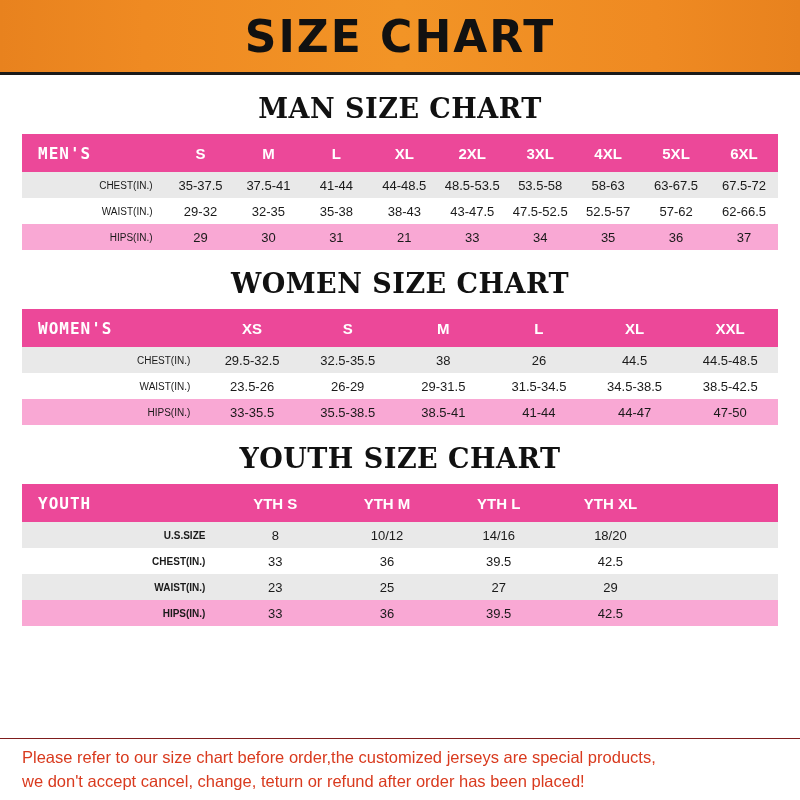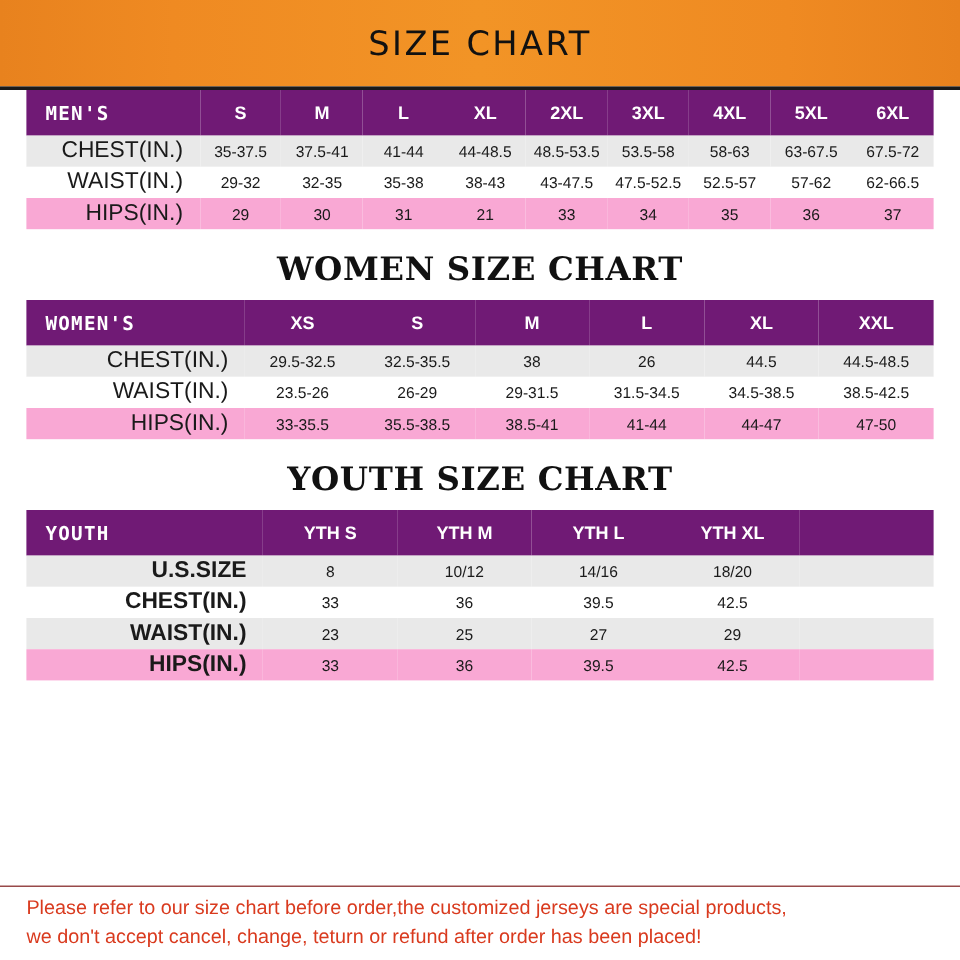--- a/index.html
+++ b/index.html
@@ -23,22 +23,22 @@
   .header-banner {
     height: 72px;
     background: linear-gradient(90deg, #e8821e 0%, #ef8a22 18%, #f29426 50%, #ef8a22 82%, #e8821e 100%);
     display: flex;
     align-items: center;
     justify-content: center;
     border-bottom: 3px solid #1a1a1a;
   }
   .header-title {
     font-family: "DejaVu Sans", sans-serif;
-    font-weight: normal;
-    font-size: 28px;
+    font-weight: bold;
+    font-size: 44px;
     letter-spacing: 2px;
     color: #111111;
     text-transform: uppercase;
   }
   .section {
     padding: 0 22px;
   }
   .section-title {
     text-align: center;
     font-family: "DejaVu Serif", serif;
@@ -57,37 +57,37 @@
   table.size-table td {
     text-align: center;
     font-size: 13px;
     color: #1a1a1a;
     padding: 0;
     height: 26px;
     vertical-align: middle;
     font-family: "Liberation Sans", sans-serif;
   }
   table.size-table thead th {
-    background: #701a75;
+    background: #ec4899;
     color: #ffffff;
     height: 38px;
     font-size: 15px;
     font-weight: bold;
   }
   table.size-table thead th.row-label {
     text-align: left;
     padding-left: 16px;
     font-family: "DejaVu Sans Mono", monospace;
     font-size: 16px;
     letter-spacing: 1px;
   }
   table.size-table tbody td.row-label {
     text-align: right;
     padding-right: 14px;
-    font-size: 19px;
+    font-size: 10px;
     color: #1a1a1a;
   }
   tr.band-light td { background: #e9e9e9; }
   tr.band-dark td { background: #f9a8d4; }
   tr.band-white td { background: #ffffff; }
 
   
   .women-table thead th { height: 44px; font-size: 16px; }
   .women-table td { height: 34px; font-size: 15px; }
   .women-table thead th.row-label { font-size: 17px; }
@@ -116,20 +116,21 @@
 </head>
 <body>
 
 <div class="page">
 
   <div class="header-banner">
     <div class="header-title">SIZE CHART</div>
   </div>
 
   <div class="section">
+    <div class="section-title">MAN SIZE CHART</div>
     <table class="size-table man-table">
       <thead>
         <tr>
           <th class="row-label" style="width:17%">MEN'S</th>
           <th>S</th>
           <th>M</th>
           <th>L</th>
           <th>XL</th>
           <th>2XL</th>
           <th>3XL</th>

